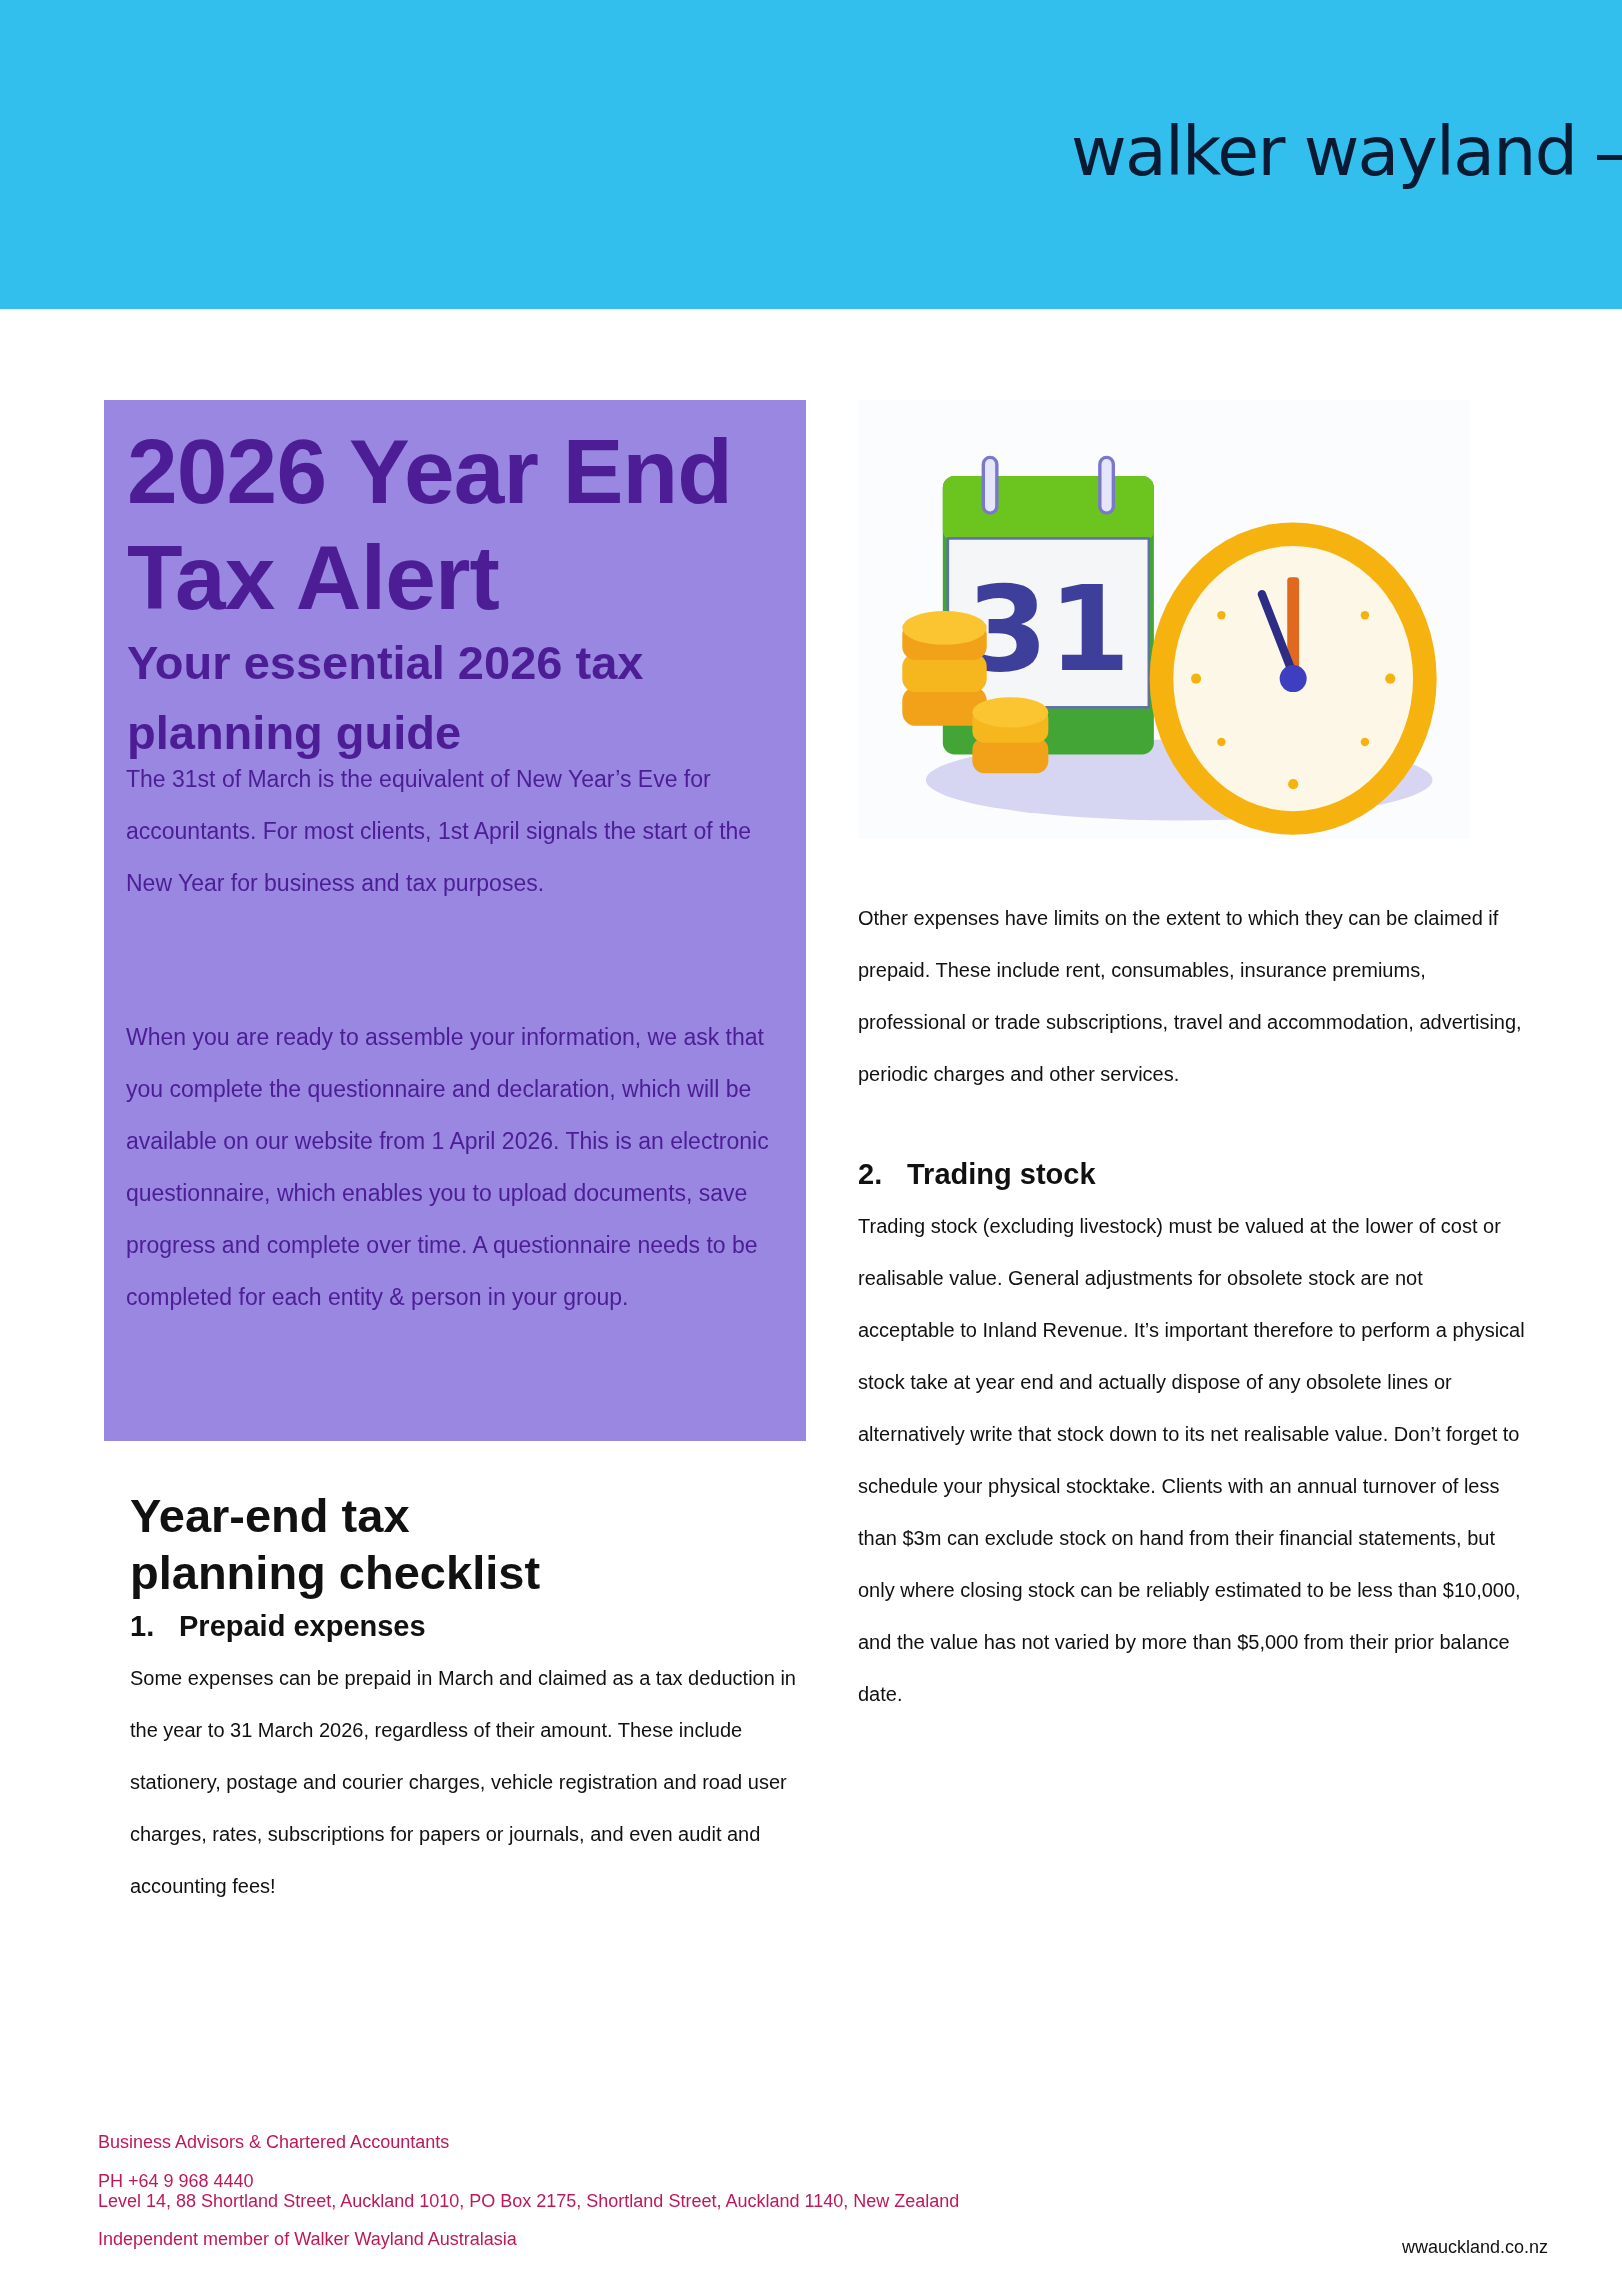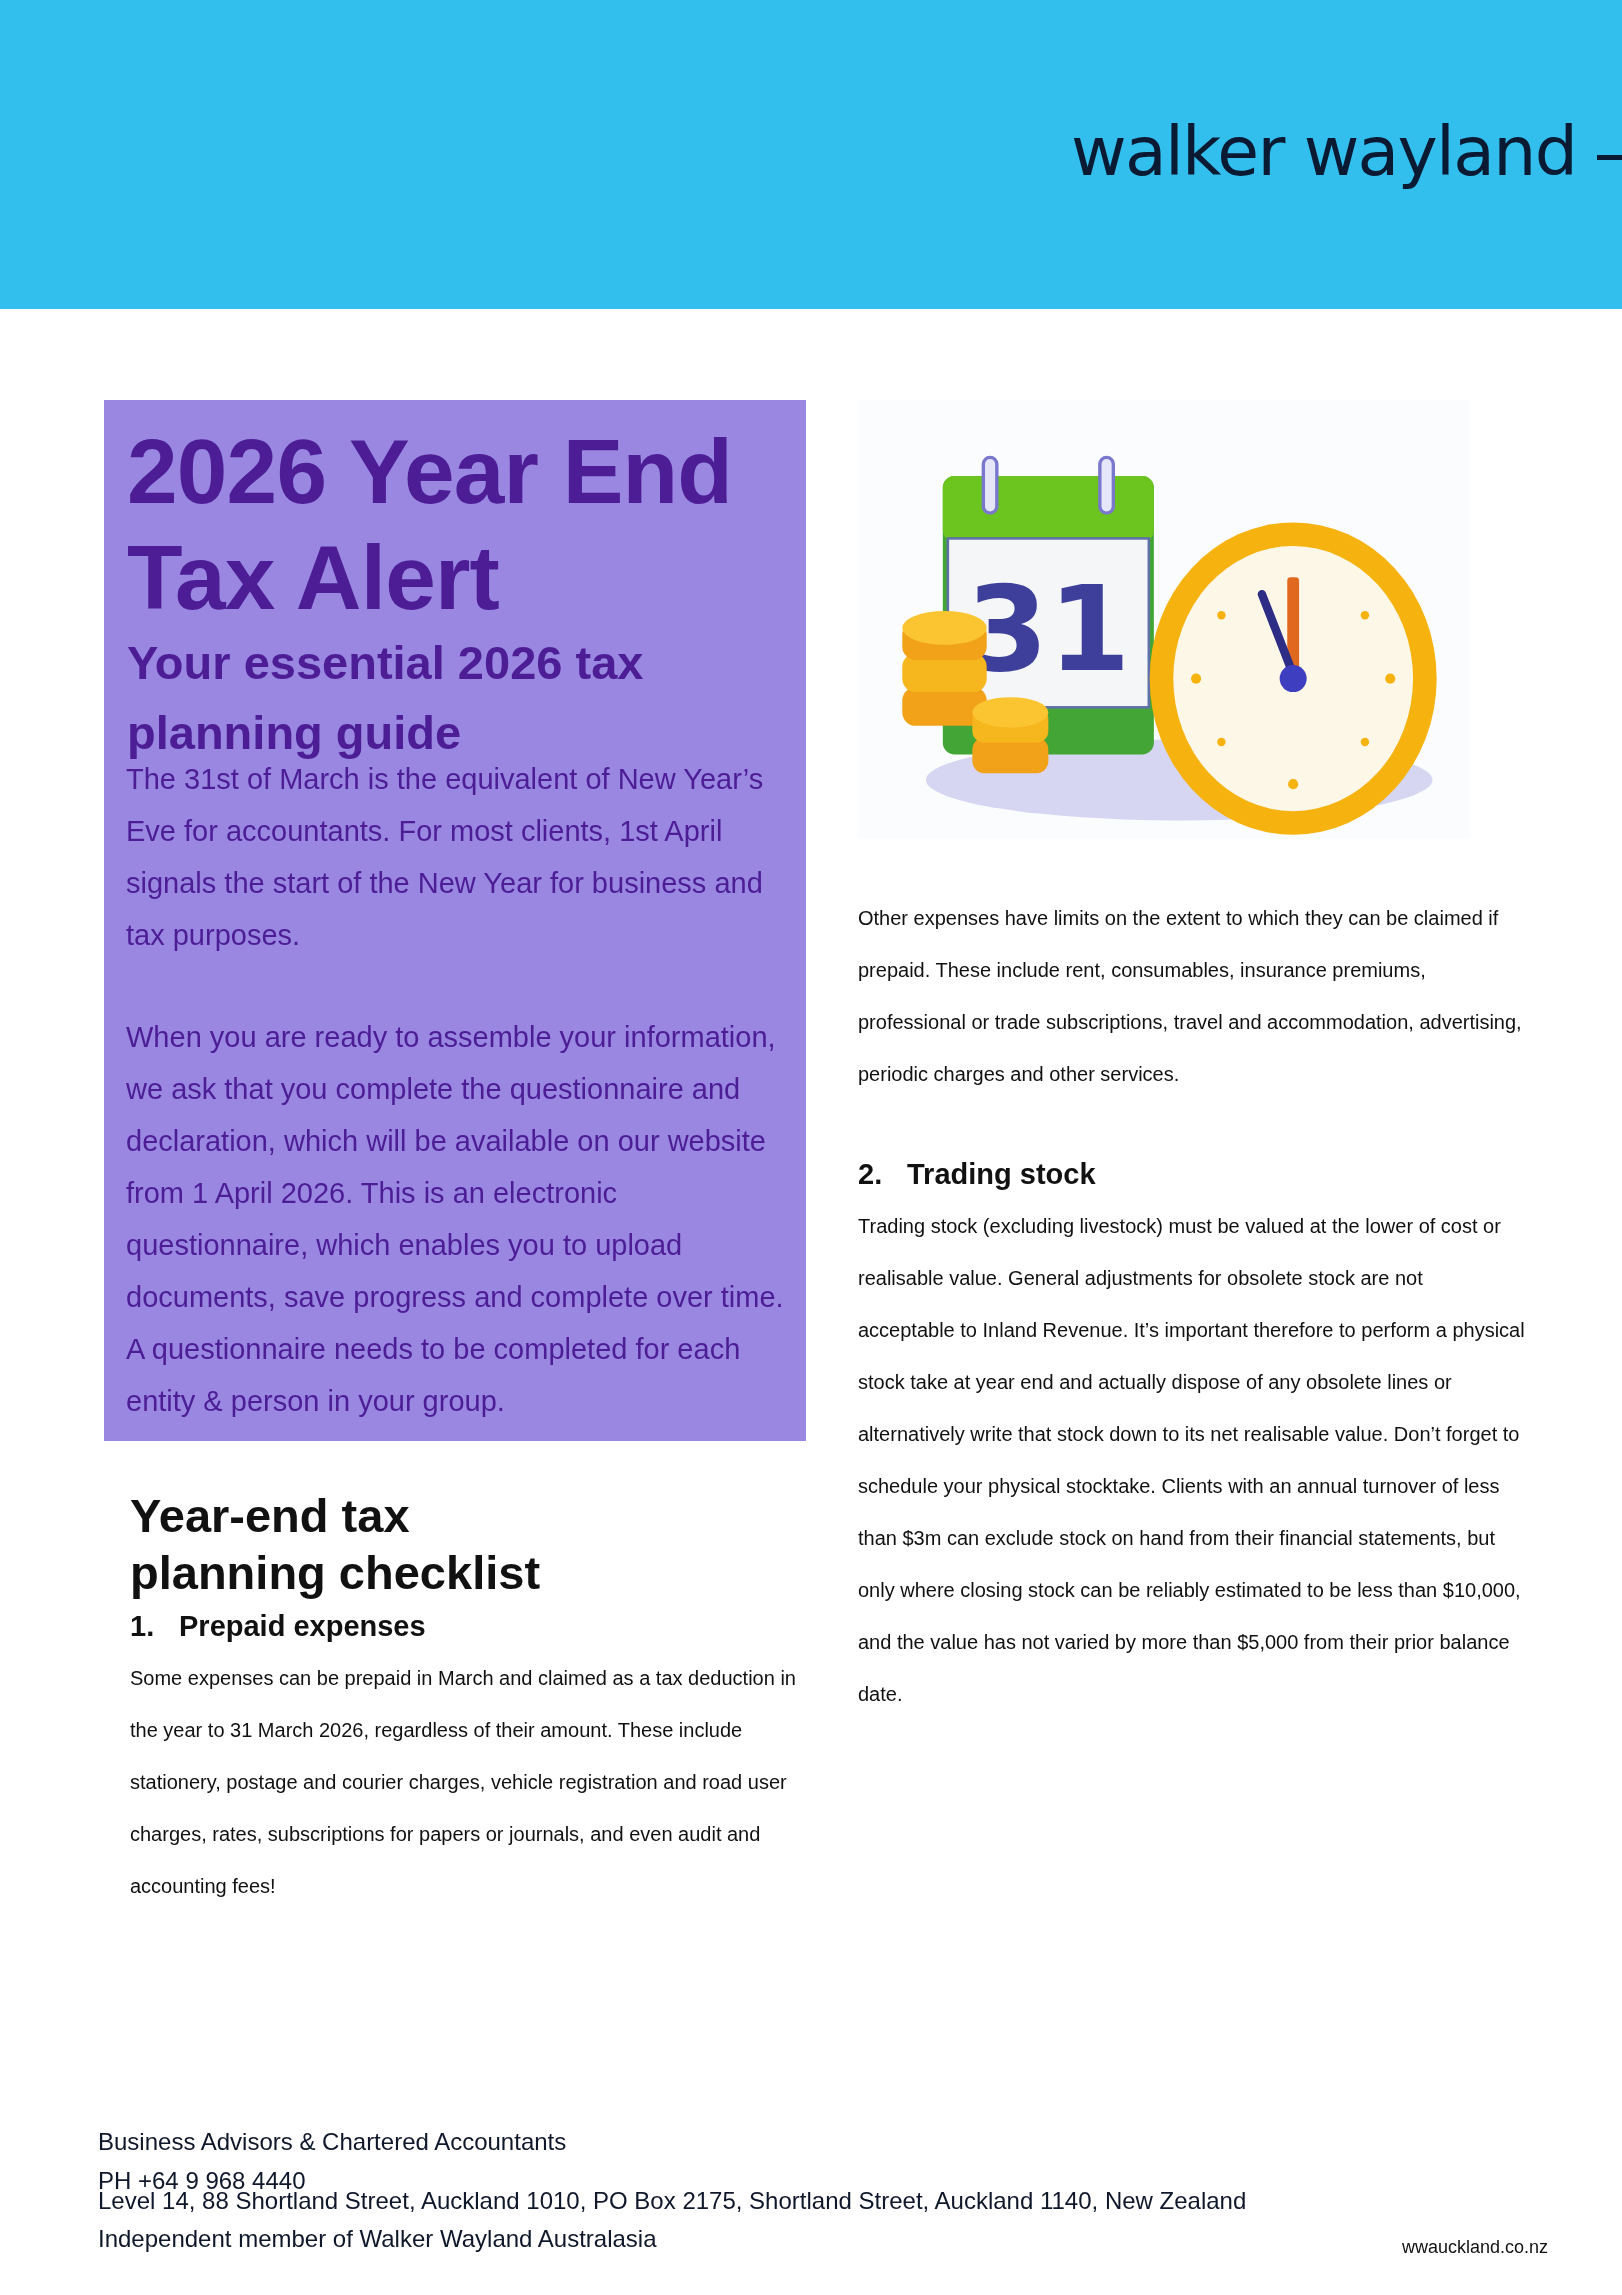--- a/index.html
+++ b/index.html
@@ -6,34 +6,34 @@
   body { width:1622px; height:2295px; background:#ffffff; position:relative; overflow:hidden;
          font-family:"Liberation Sans", sans-serif; color:#111111; }
   .header-band { position:absolute; left:0; top:0; width:1622px; height:309px; background:#33bfee; }
   .brand { position:absolute; left:1071px; top:118px; font-family:"DejaVu Sans", sans-serif;
            font-size:68px; letter-spacing:-1.7px; color:#0b1a33; line-height:1; white-space:nowrap; }
   .brand-rule { position:absolute; left:1597px; top:155px; width:25px; height:5px; background:#0b1a33; }
 
   .hero { position:absolute; left:104px; top:400px; width:702px; height:1041px; background:#9987e1; color:#4c1d95; }
   .hero-title { position:absolute; left:23px; top:18.6px; font-weight:bold; font-size:91px; line-height:106px; letter-spacing:-0.8px; width:676px; }
   .hero-sub { position:absolute; left:23px; top:228px; font-weight:bold; font-size:47px; line-height:70px; width:659px; }
-  .hero-p { position:absolute; left:22px; font-size:29px; line-height:52px; width:676px; }
+  .hero-p { position:absolute; left:22px; font-size:23px; line-height:52px; width:676px; }
   .hero-p1 { top:353px; }
   .hero-p2 { top:611px; }
 
   .illustration { position:absolute; left:858px; top:400px; width:612px; height:439px; background:#fbfcfd; }
 
   .col-left { position:absolute; left:98px; top:1487px; width:710px;margin-left:32px; }
   .col-right { position:absolute; left:858px; top:892px; width:676px; }
   .h2 { font-weight:bold; font-size:47px; line-height:57px; margin:0; }
   .h3 { font-weight:bold; font-size:29px; line-height:37px; margin:0; display:flex; }
   .h3 .num { width:49px; display:inline-block; }
   .body-p { font-size:20px; line-height:52px; margin:0; }
 
-  .footer { position:absolute; left:98px; top:2132px; font-size:24px; line-height:20px; color:#0f172a; }
+  .footer { position:absolute; left:98px; top:2132px; font-size:18px; line-height:20px; color:#be185d; }
   .footer div { white-space:nowrap; }
   .footer .gap { height:18.6px; }
   .footer-url { position:absolute; left:1369px; top:2237px; font-size:18px; color:#111;margin-left:33px; }
 </style>
 </head>
 <body>
 
 <div class="header-band">
   <div class="brand">walker wayland</div>
   <div class="brand-rule"></div>

